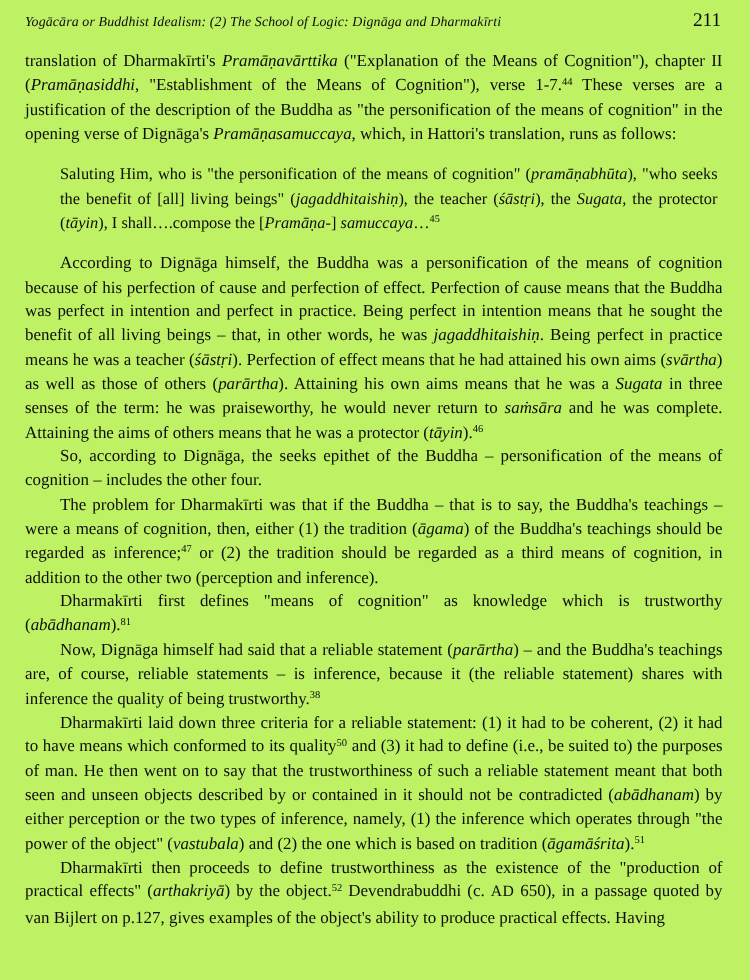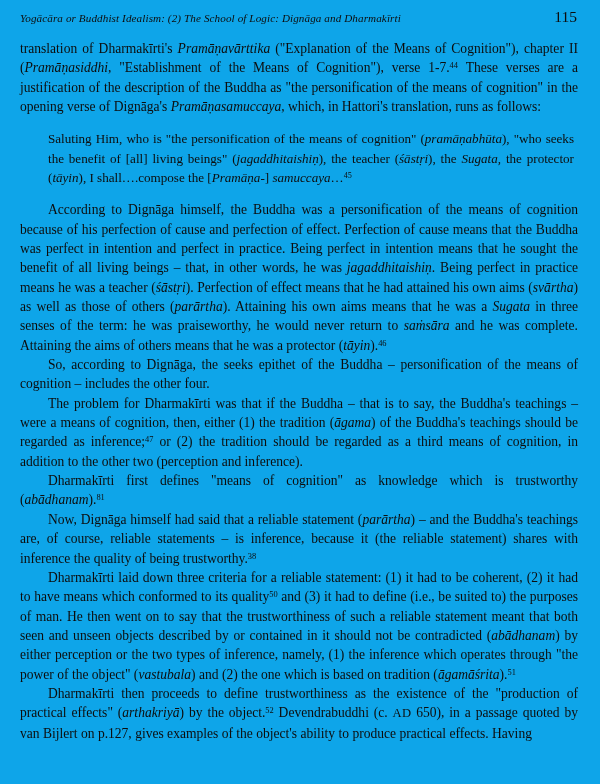--- a/index.html
+++ b/index.html
@@ -13,21 +13,21 @@
     font-family: "Liberation Serif", "DejaVu Serif", serif;
     color: #0d0d0d;
     overflow: hidden;
   }
   .page {
     position: relative;
     width: 600px;
     height: 784px;
     box-sizing: border-box;
     padding: 8px 22px 0 20px;
-    background: #0ea5e9;
+    background: #bef264;
   }
   
   .running-head {
     display: flex;
     align-items: baseline;
     justify-content: space-between;
     width: 100%;
     margin: 0 0 14px 0;
   }
   .running-head .rh-title {
@@ -78,21 +78,21 @@
     letter-spacing: 0.02em;
   }
 </style>
 </head>
 <body>
 
 <div class="page">
 
   <div class="running-head">
     <span class="rh-title">Yogācāra or Buddhist Idealism: (2) The School of Logic: Dignāga and Dharmakīrti</span>
-    <span class="rh-folio">115</span>
+    <span class="rh-folio">211</span>
   </div>
 
   <div class="body-text">
 
     <p class="para noindent"><span>translation of Dharmakīrti's </span><i>Pramāṇavārttika</i><span> ("Explanation of the Means of Cognition"), chapter II (</span><i>Pramāṇasiddhi</i><span>, "Establishment of the Means of Cognition"), verse 1-7.</span><sup>44</sup><span> These verses are a justification of the description of the Buddha as "the personification of the means of cognition" in the opening verse of Dignāga's </span><i>Pramāṇasamuccaya</i><span>, which, in Hattori's translation, runs as follows:</span></p>
 
     <blockquote class="quote"><span>Saluting Him, who is "the personification of the means of cognition" (</span><i>pramāṇabhūta</i><span>), "who seeks the benefit of [all] living beings" (</span><i>jagaddhitaishiṇ</i><span>), the teacher (</span><i>śāstṛi</i><span>), the </span><i>Sugata,</i><span> the protector (</span><i>tāyin</i><span>), I shall….compose the [</span><i>Pramāṇa-</i><span>] </span><i>samuccaya</i><span>…</span><sup>45</sup></blockquote>
 
     <p class="para"><span>According to Dignāga himself, the Buddha was a personification of the means of cognition because of his perfection of cause and perfection of effect. Perfection of cause means that the Buddha was perfect in intention and perfect in practice. Being perfect in intention means that he sought the benefit of all living beings – that, in other words, he was </span><i>jagaddhitaishiṇ</i><span>. Being perfect in practice means he was a teacher (</span><i>śāstṛi</i><span>). Perfection of effect means that he had attained his own aims (</span><i>svārtha</i><span>) as well as those of others (</span><i>parārtha</i><span>). Attaining his own aims means that he was a </span><i>Sugata</i><span> in three senses of the term: he was praiseworthy, he would never return to </span><i>saṁsāra</i><span> and he was complete. Attaining the aims of others means that he was a protector (</span><i>tāyin</i><span>).</span><sup>46</sup></p>
 

